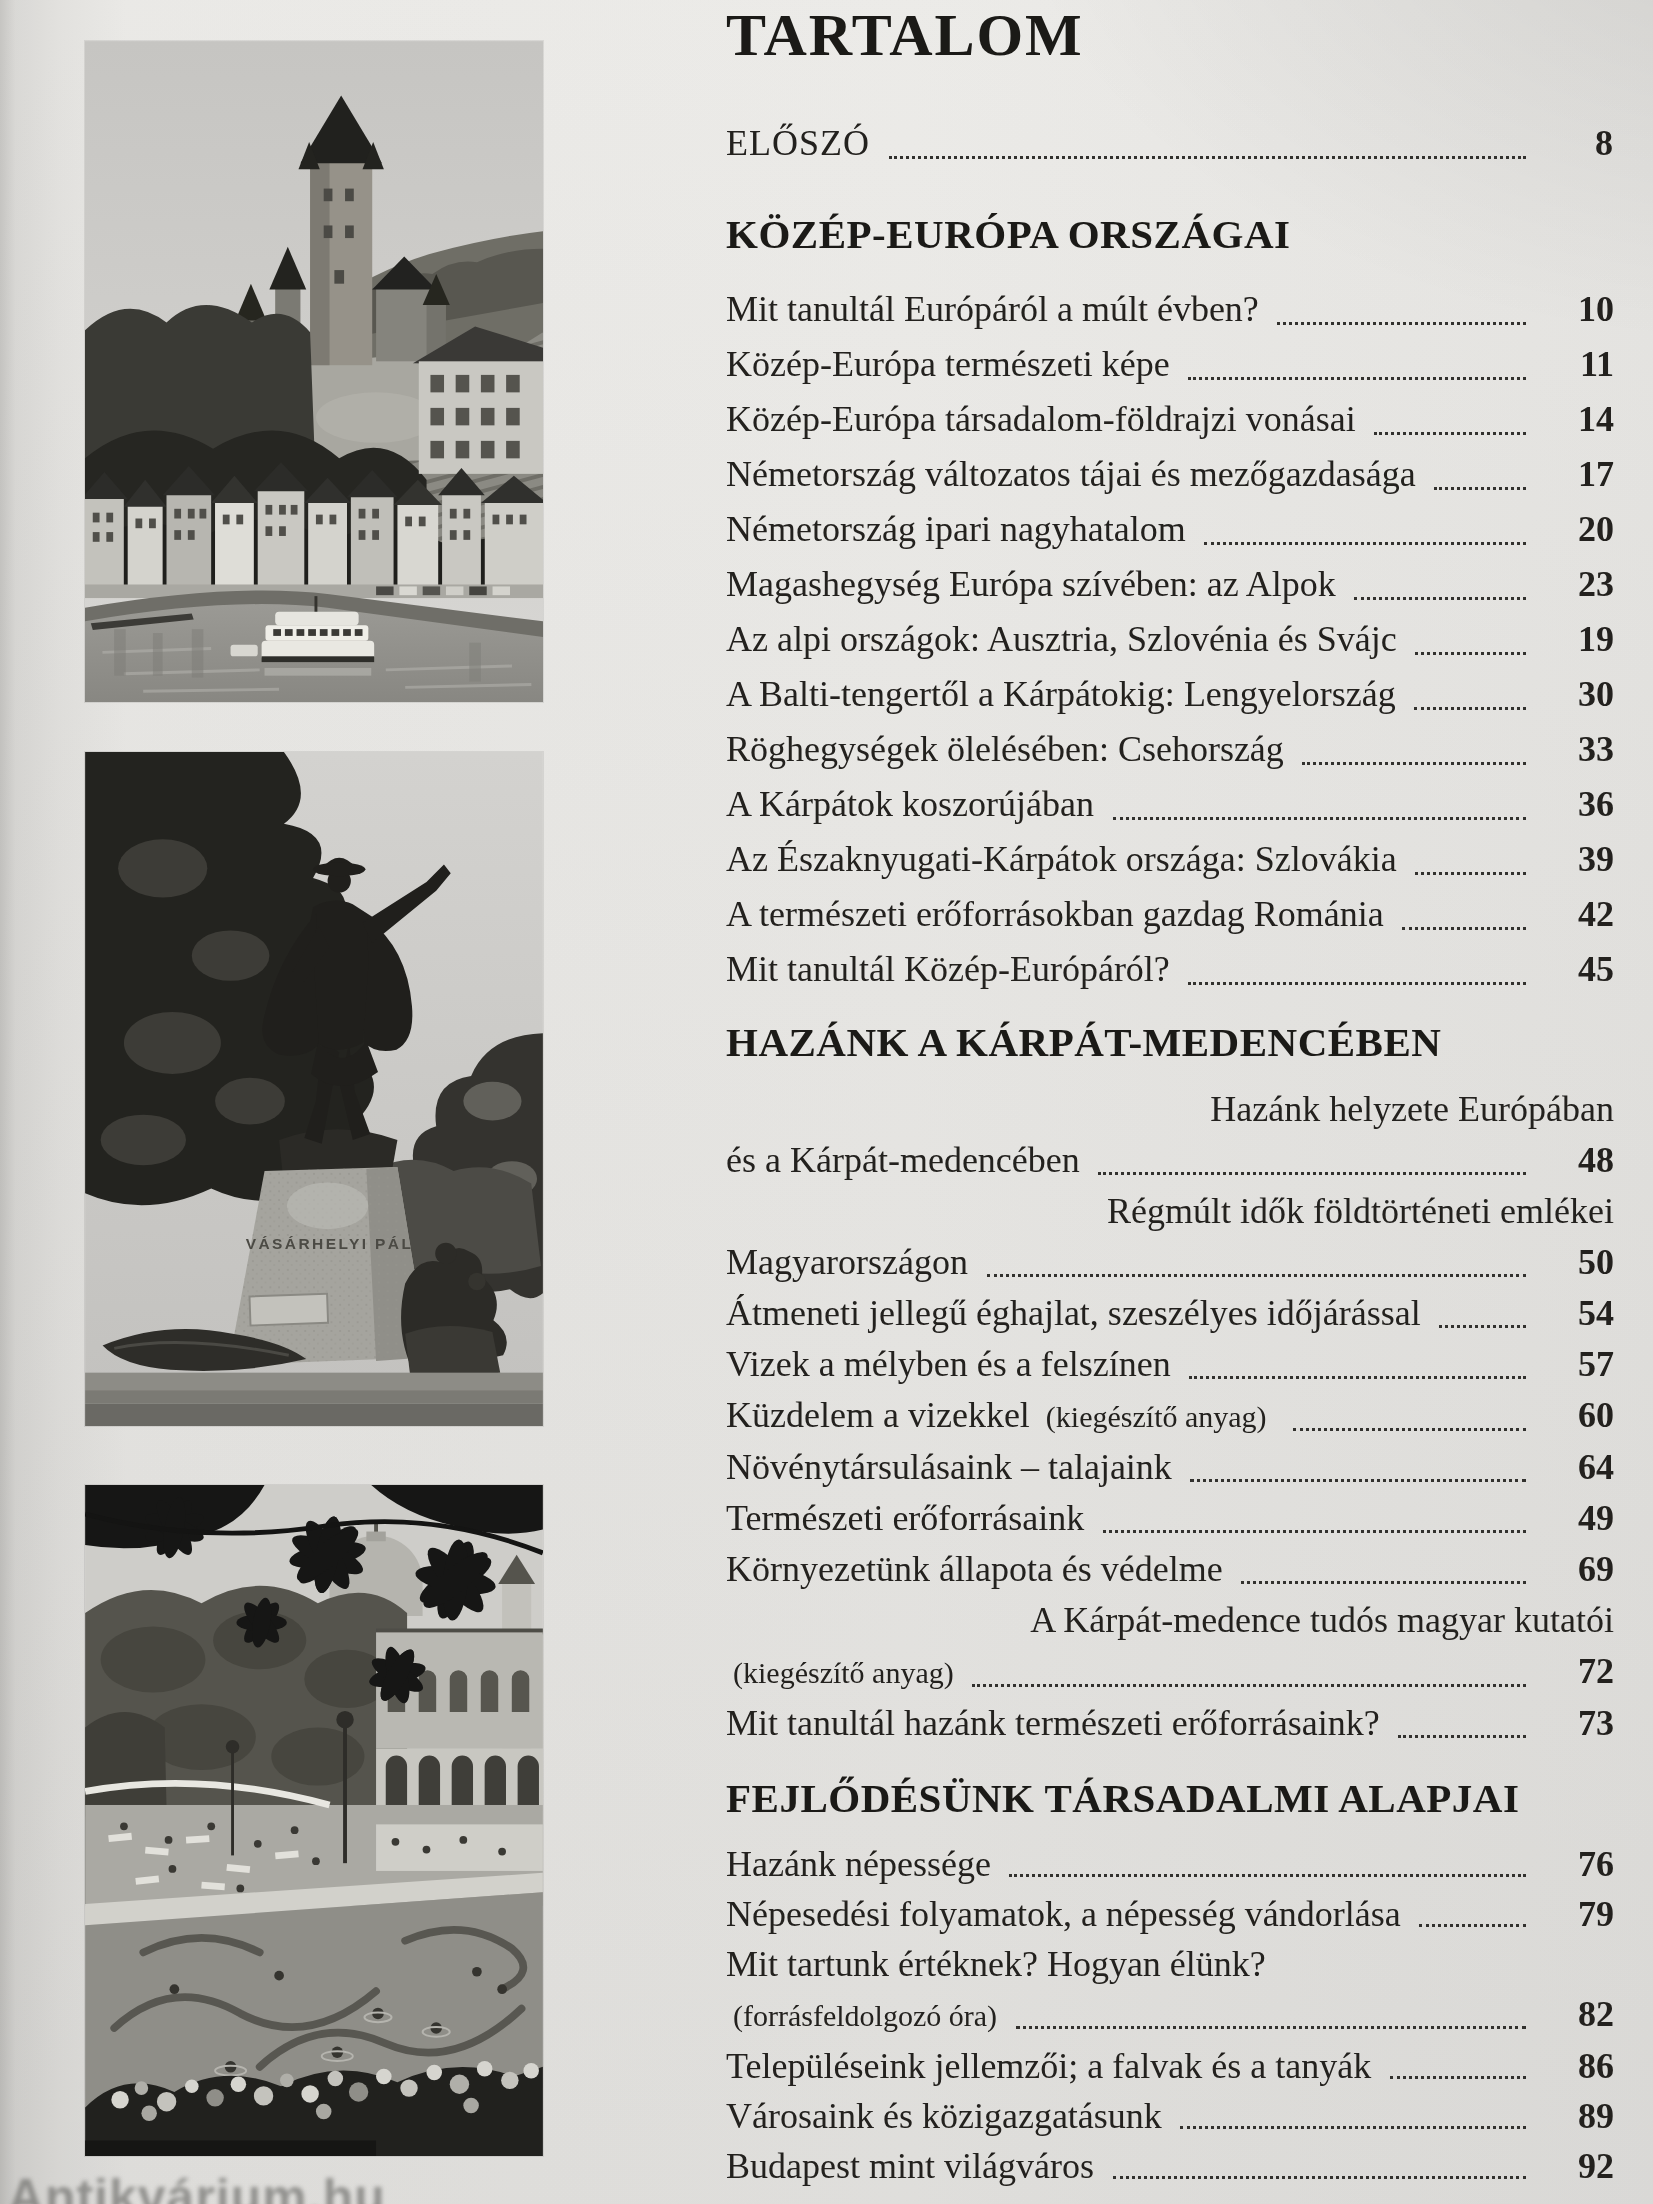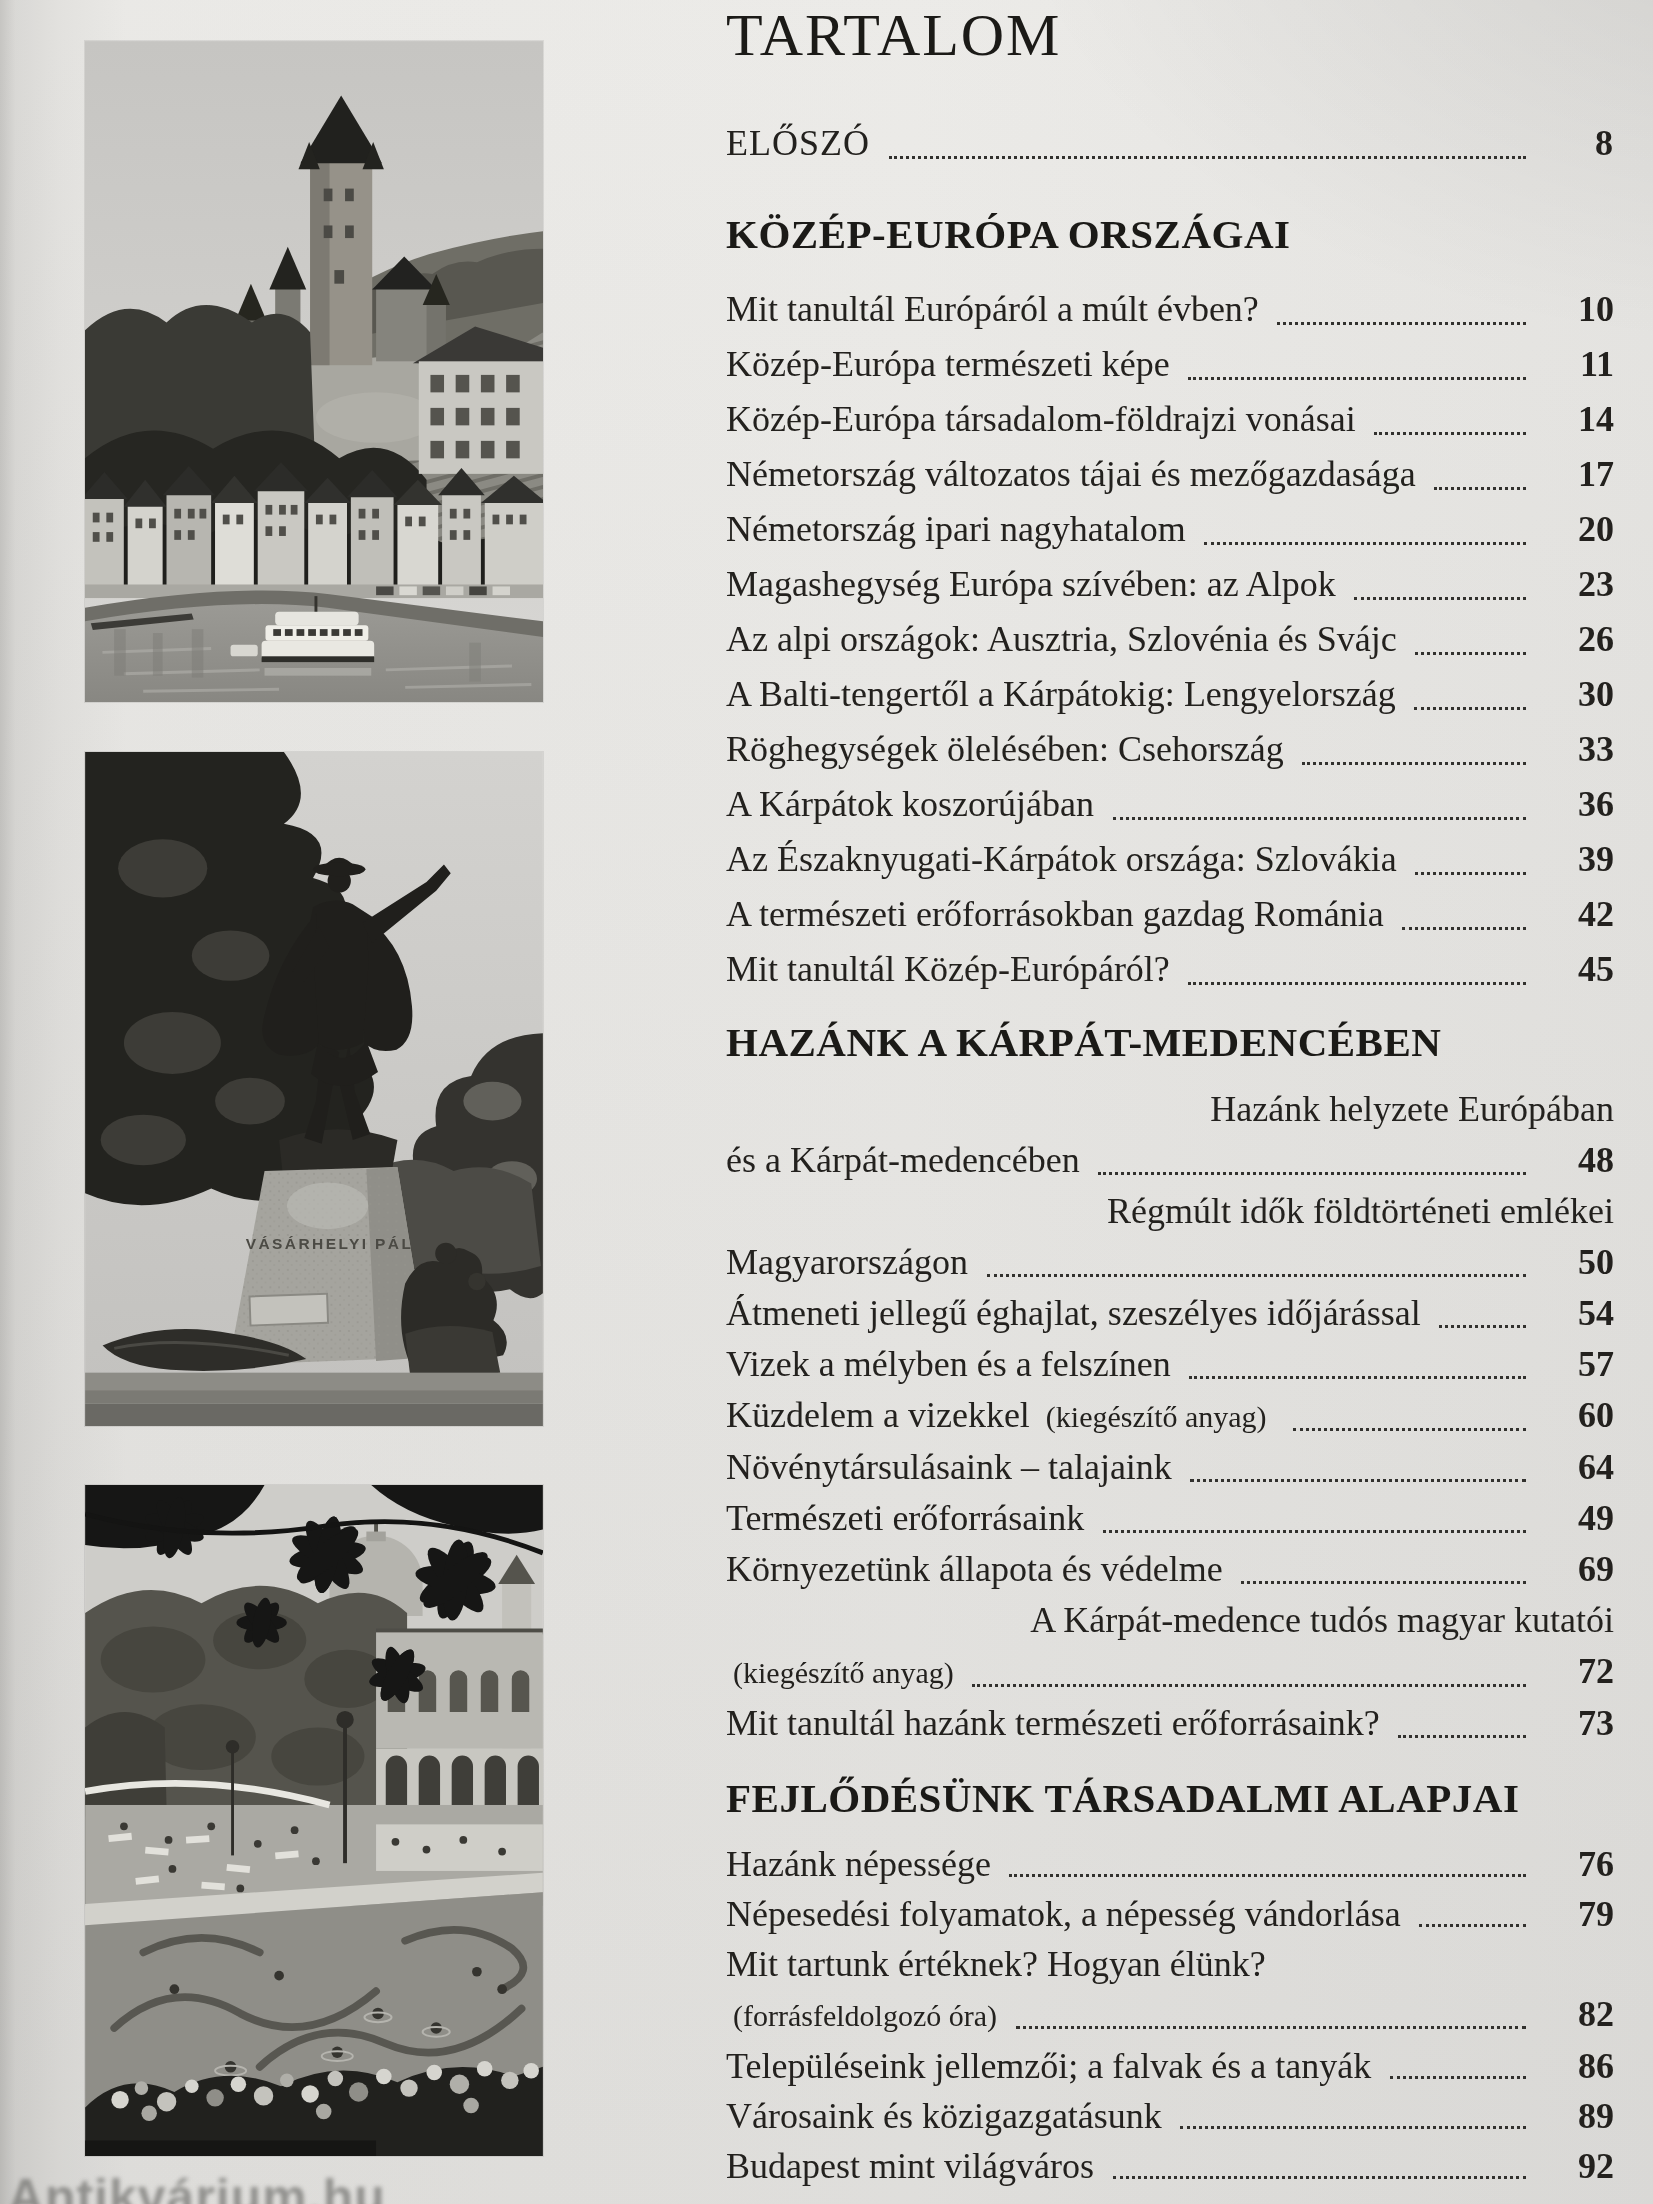--- a/index.html
+++ b/index.html
@@ -14,21 +14,21 @@
   }
   .photo{position:absolute; left:85px; width:458px; margin:0; padding:0; line-height:0;
          box-shadow:0 0 0 1px rgba(0,0,0,0.08);}
   .photo svg{display:block;}
   #photo1{top:41px;}
   #photo2{top:752px;}
   #photo3{top:1485px;}
 
   .toc{position:absolute; left:726px; top:3.9px; width:888px;}
   .toc-title{
-    font-size:60px; font-weight:400; letter-spacing:1.9px; line-height:63px; margin:0;
+    font-size:60px; font-weight:700; letter-spacing:1.9px; line-height:63px; margin:0;
     color:#1b1a17;
   }
   .sec-heading{
     font-size:41px; font-weight:700; letter-spacing:0.5px; line-height:45px; color:#1b1a17;
   }
   .sh1{margin-top:41px;}
   .sh2{margin-top:23px;}
   .sh3{margin-top:27px;}
   .rows{display:block;}
   .rows.s0{margin-top:49px;}
@@ -481,21 +481,21 @@
           <div class="row"><span class="t">ELŐSZÓ</span><span class="leader"></span><span class="num">8</span></div>
         </div>
         <div class="sec-heading sh1">KÖZÉP-EURÓPA ORSZÁGAI</div>
         <div class="rows s1">
           <div class="row"><span class="t">Mit tanultál Európáról a múlt évben?</span><span class="leader"></span><span class="num">10</span></div>
           <div class="row"><span class="t">Közép-Európa természeti képe</span><span class="leader"></span><span class="num">11</span></div>
           <div class="row"><span class="t">Közép-Európa társadalom-földrajzi vonásai</span><span class="leader"></span><span class="num">14</span></div>
           <div class="row"><span class="t">Németország változatos tájai és mezőgazdasága</span><span class="leader"></span><span class="num">17</span></div>
           <div class="row"><span class="t">Németország ipari nagyhatalom</span><span class="leader"></span><span class="num">20</span></div>
           <div class="row"><span class="t">Magashegység Európa szívében: az Alpok</span><span class="leader"></span><span class="num">23</span></div>
-          <div class="row"><span class="t">Az alpi országok: Ausztria, Szlovénia és Svájc</span><span class="leader"></span><span class="num">26</span></div>
+          <div class="row"><span class="t">Az alpi országok: Ausztria, Szlovénia és Svájc</span><span class="leader"></span><span class="num">19</span></div>
           <div class="row"><span class="t">A Balti-tengertől a Kárpátokig: Lengyelország</span><span class="leader"></span><span class="num">30</span></div>
           <div class="row"><span class="t">Röghegységek ölelésében: Csehország</span><span class="leader"></span><span class="num">33</span></div>
           <div class="row"><span class="t">A Kárpátok koszorújában</span><span class="leader"></span><span class="num">36</span></div>
           <div class="row"><span class="t">Az Északnyugati-Kárpátok országa: Szlovákia</span><span class="leader"></span><span class="num">39</span></div>
           <div class="row"><span class="t">A természeti erőforrásokban gazdag Románia</span><span class="leader"></span><span class="num">42</span></div>
           <div class="row"><span class="t">Mit tanultál Közép-Európáról?</span><span class="leader"></span><span class="num">45</span></div>
         </div>
         <div class="sec-heading sh2">HAZÁNK A KÁRPÁT-MEDENCÉBEN</div>
         <div class="rows s2">
           <div class="row"><span class="t">Hazánk helyzete Európában</span></div>

